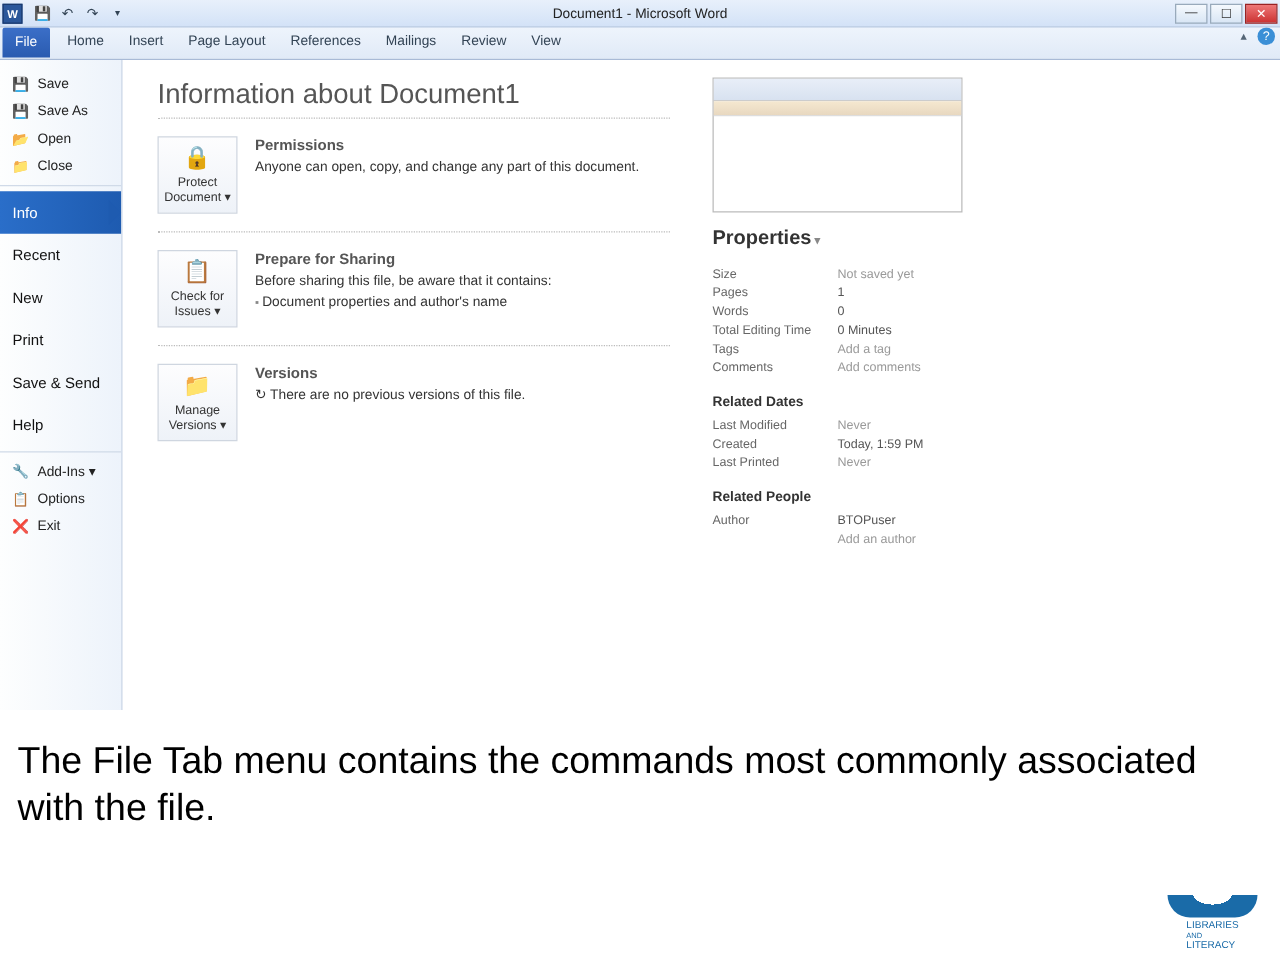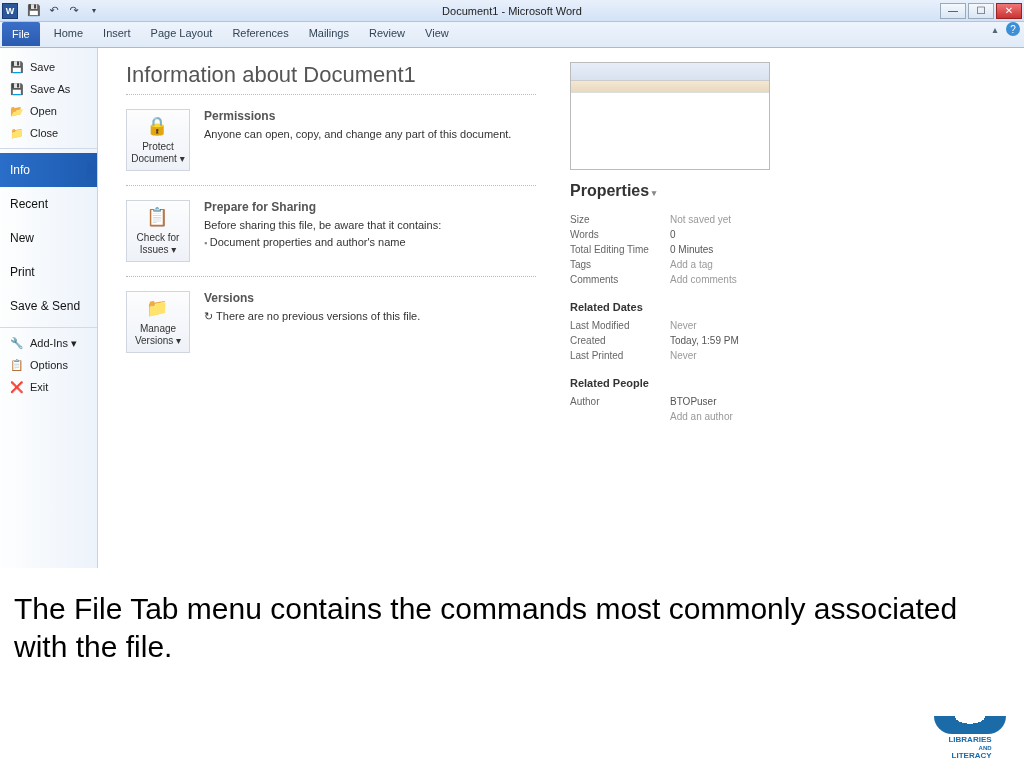--- a/index.html
+++ b/index.html
@@ -53,21 +53,21 @@
 .logos{position:absolute;bottom:8px;right:18px;display:flex;align-items:flex-end;gap:22px}
 .logo1{display:flex;flex-direction:column;align-items:center;font-size:8px;font-weight:bold}
 .logo1 .pillar-top{width:46px;height:8px;background:#c33;position:relative}
 .logo1 .pillar-top::before{content:"";position:absolute;top:-6px;left:50%;transform:translateX(-50%);width:0;height:0;border-left:6px solid transparent;border-right:6px solid transparent;border-bottom:6px solid #444}
 .logo1 .pillar{width:46px;height:14px;background:repeating-linear-gradient(90deg,#333 0 3px,#fff 3px 6px);border-top:2px solid #333;border-bottom:2px solid #333}
 .logo1 .t1{color:#c33;font-size:7px;margin-top:1px}
 .logo1 .t2{color:#156;font-size:10px;letter-spacing:1px}
 .logo1 .t3{color:#156;font-size:11px;letter-spacing:1px}
 .logo2{width:72px;height:44px;position:relative;display:flex;flex-direction:column;align-items:center}
 .logo2 .arc{width:72px;height:36px;background:radial-gradient(ellipse at 50% 0%,transparent 30%,#1a6ba8 30%);border-radius:0 0 72px 72px}
-.logo2 .lbl{font-size:8px;font-weight:bold;color:#1a6ba8;text-align:right;margin-top:2px;line-height:1}
+.logo2 .lbl{font-size:8px;font-weight:normal;color:#1a6ba8;text-align:left;margin-top:2px;line-height:1}
 </style>
 </head>
 <body>
 
 <div class="app">
  <div class="titlebar">
   <div class="titlebar-left">
    <div class="app-icon">W</div>
    <div class="qat">
     <div class="qat-btn">💾</div>
@@ -124,20 +124,23 @@
         </div>
         <div class="sbi large ">
           <span>New</span>
         </div>
         <div class="sbi large ">
           <span>Print</span>
         </div>
         <div class="sbi large ">
           <span>Save &amp; Send</span>
         </div>
+        <div class="sbi large ">
+          <span>Help</span>
+        </div>
         <div class="sb-hr"></div>
         <div class="sbi">
           <span class="sb-ico">🔧</span>
           <span>Add-Ins ▾</span>
         </div>
         <div class="sbi">
           <span class="sb-ico">📋</span>
           <span>Options</span>
         </div>
         <div class="sbi">
@@ -190,20 +193,24 @@
      <div class="thumb-rib"></div>
             <div class="thumb-rib2"></div>
     </div>
     <div class="props-h">Properties</div>
     <div id="proprows">
             <div class="prow">
               <div class="plab">Size</div>
               <div class="pval ">Not saved yet</div>
             </div>
             <div class="prow">
+              <div class="plab">Pages</div>
+              <div class="pval dk">1</div>
+            </div>
+            <div class="prow">
               <div class="plab">Words</div>
               <div class="pval dk">0</div>
             </div>
             <div class="prow">
               <div class="plab">Total Editing Time</div>
               <div class="pval dk">0 Minutes</div>
             </div>
             <div class="prow">
               <div class="plab">Tags</div>
               <div class="pval ">Add a tag</div>

